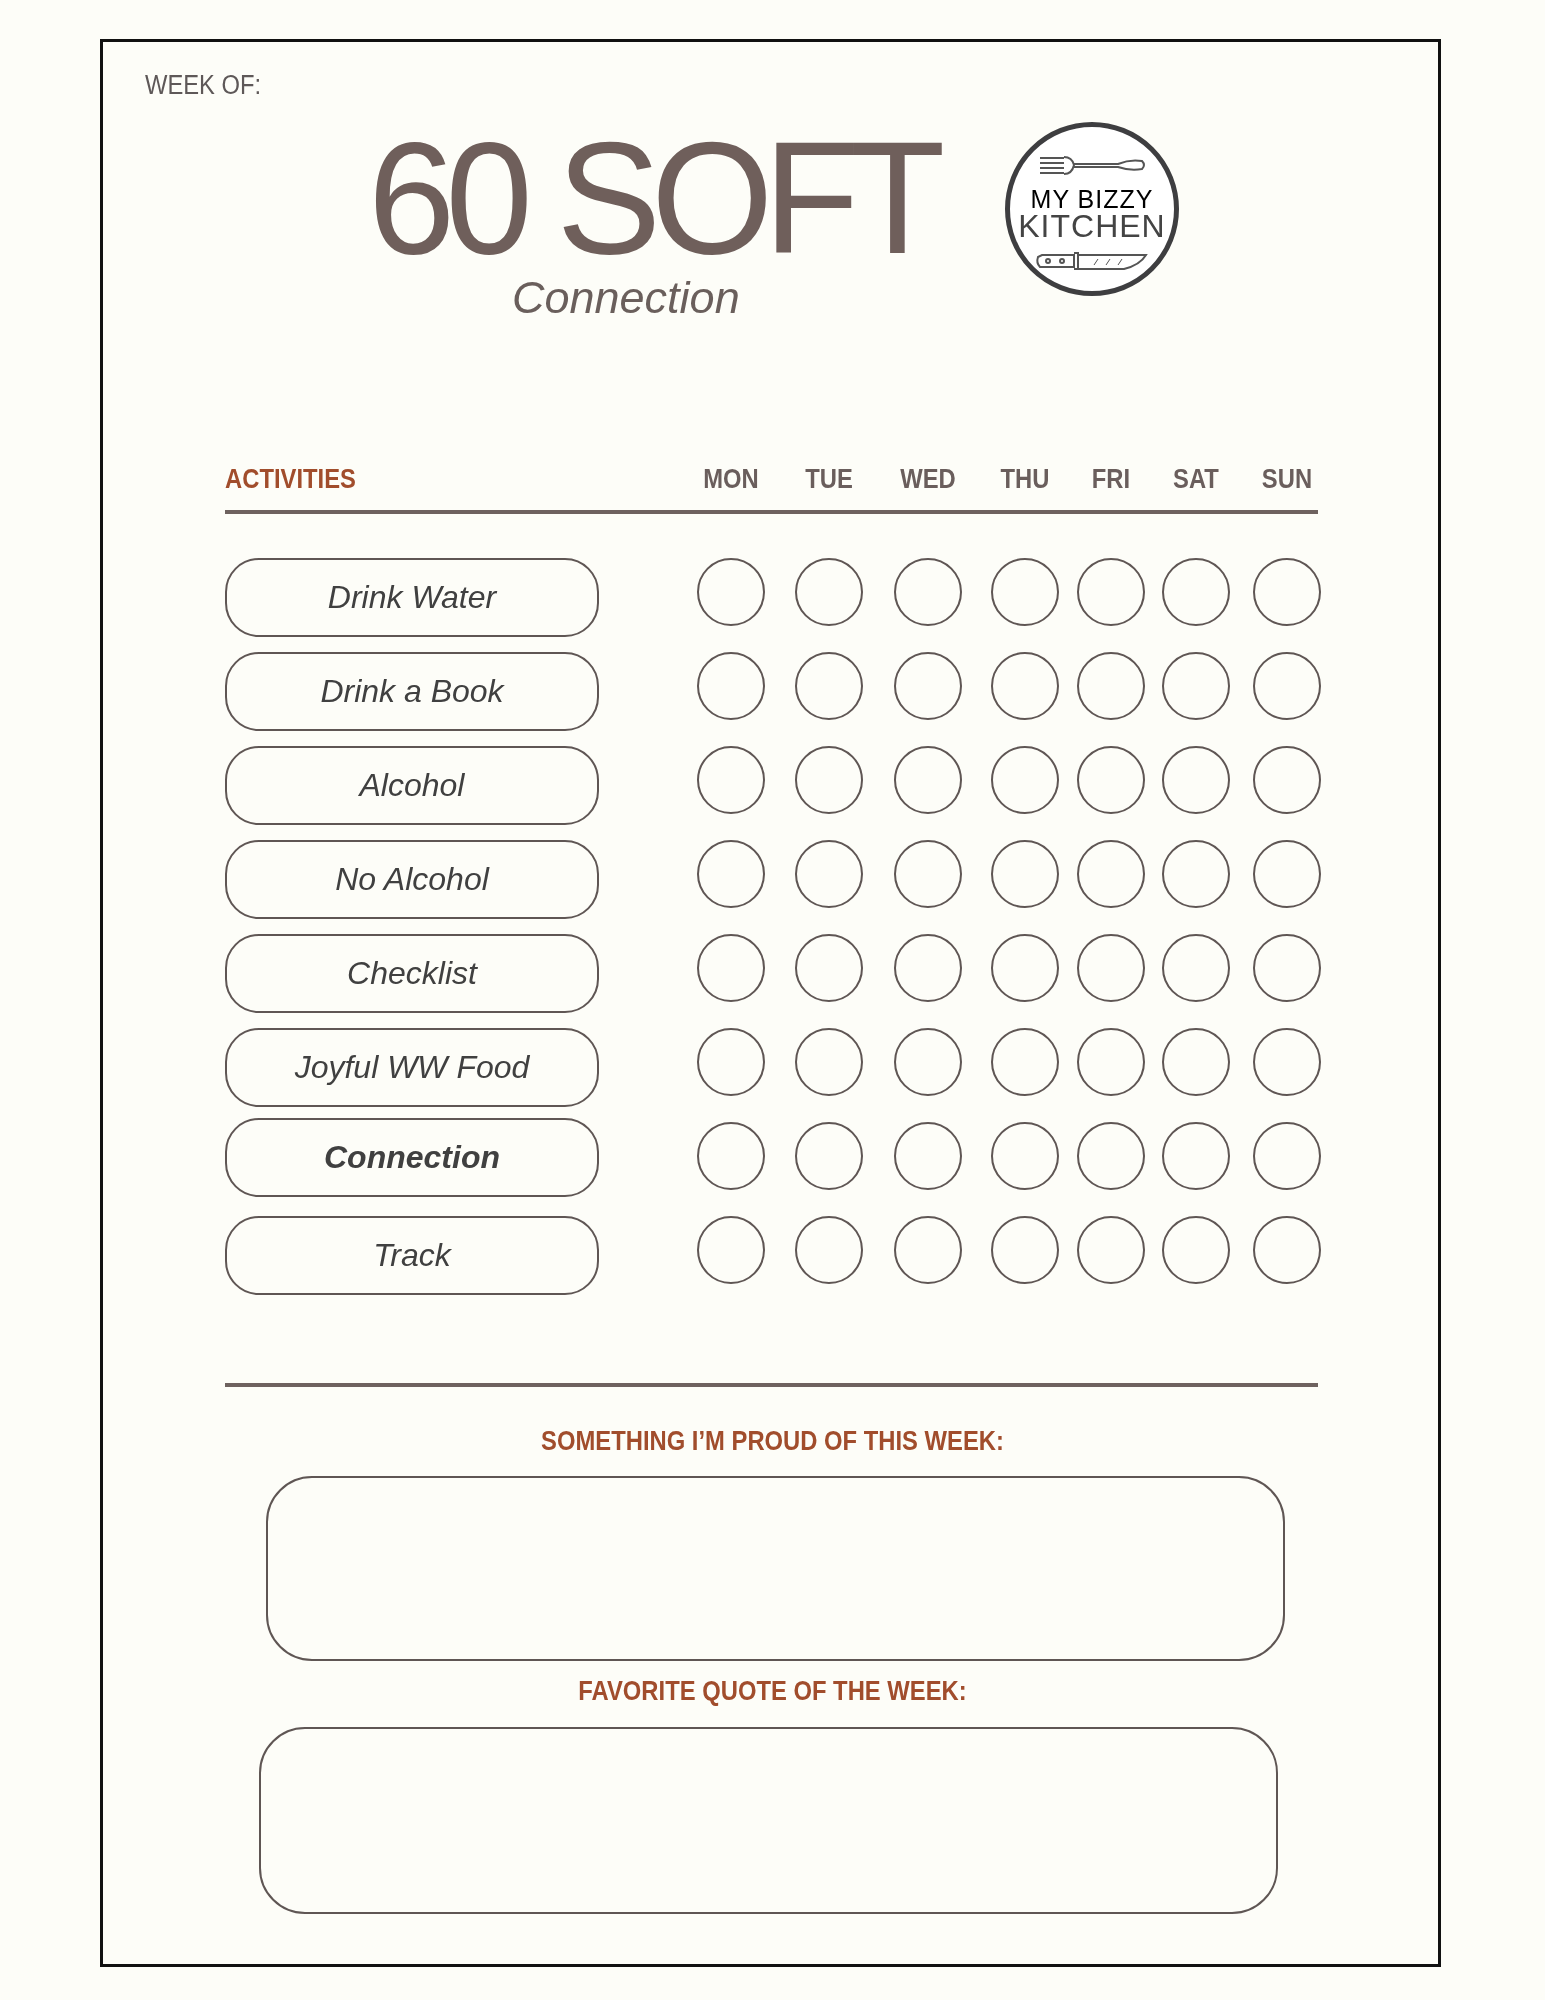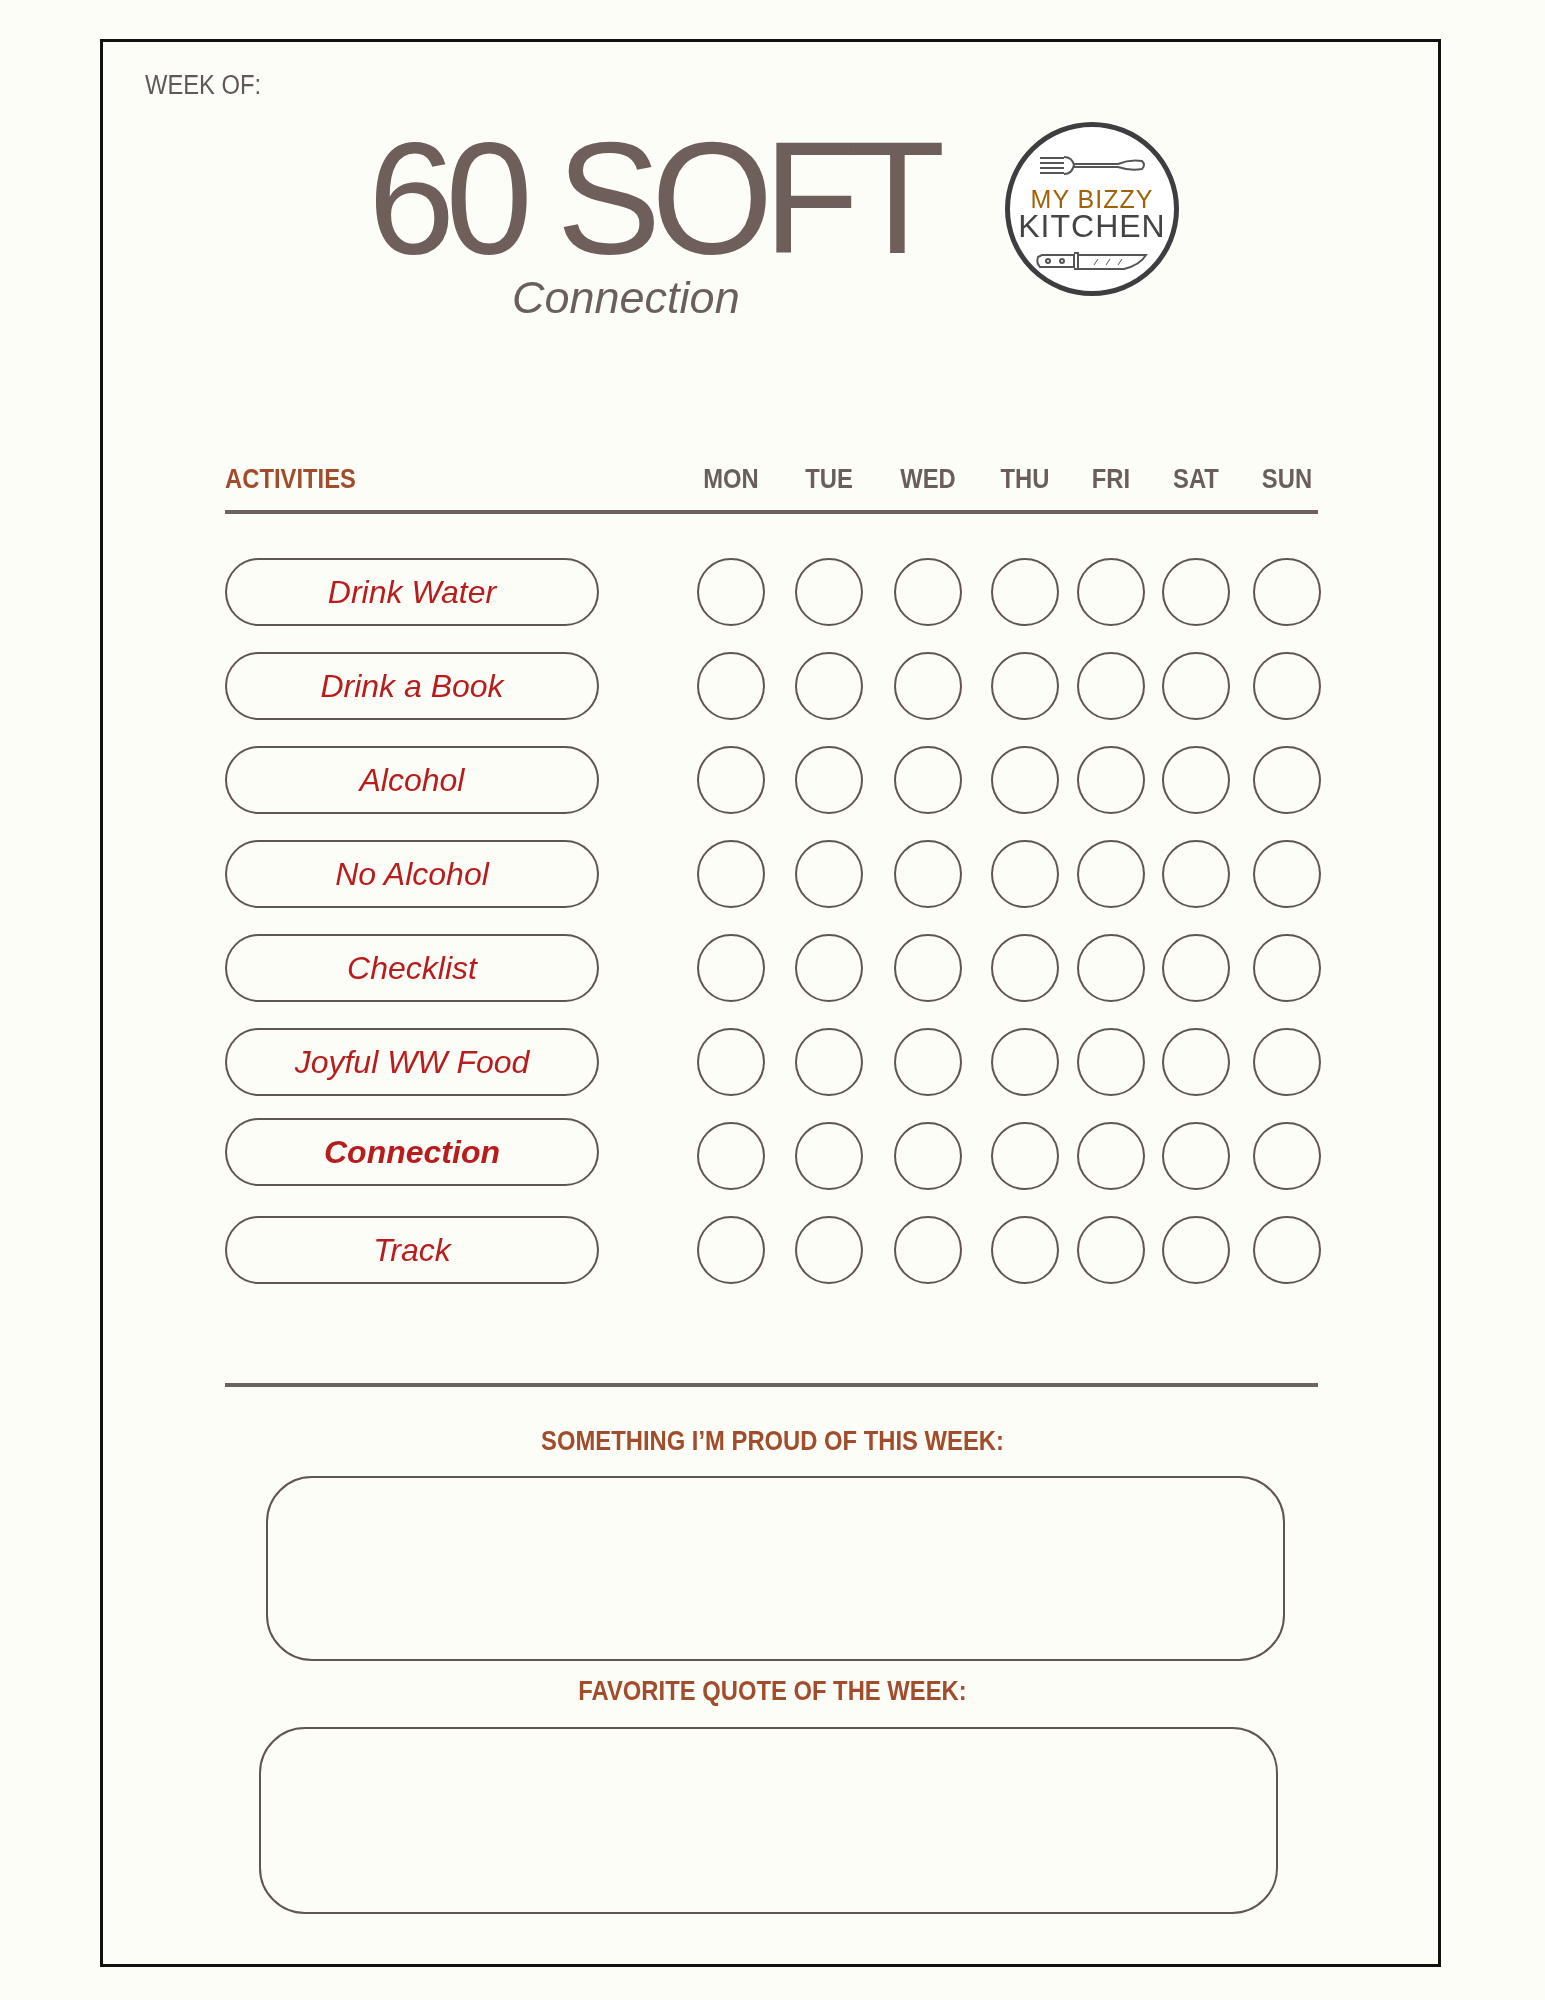--- a/index.html
+++ b/index.html
@@ -2,28 +2,28 @@
 <html><head>
 <meta charset="utf-8">
 <style>
   html,body{margin:0;padding:0;}
   body{width:1545px;height:2000px;background:#fdfdf8;position:relative;overflow:hidden;font-family:"Liberation Sans",sans-serif;color:#5e5757;}
   .frame{position:absolute;left:100px;top:39px;width:1341px;height:1928px;border:3px solid #111;box-sizing:border-box;}
   .week-of{position:absolute;left:145px;top:70px;font-size:27px;color:#5e5858;letter-spacing:0px;transform:scaleX(0.88);transform-origin:left;}
   .title{position:absolute;left:368px;top:118px;font-size:160px;line-height:160px;color:#6f5f5b;letter-spacing:-10px;font-weight:400;transform:scaleX(0.98);transform-origin:left;}
   .subtitle{position:absolute;left:512px;top:272px;font-size:45px;font-style:italic;color:#6a5f5c;}
   .logo{position:absolute;left:1005px;top:122px;width:174px;height:174px;border:5px solid #3e3e40;border-radius:50%;box-sizing:border-box;background:#fff;}
-  .logo .t1{position:absolute;top:58px;left:0;width:100%;text-align:center;font-size:25px;color:#a16207;letter-spacing:1px;}
+  .logo .t1{position:absolute;top:58px;left:0;width:100%;text-align:center;font-size:25px;color:#000000;letter-spacing:1px;}
   .logo .t2{position:absolute;top:81px;left:0;width:100%;text-align:center;font-size:32px;color:#444;letter-spacing:1px;}
   .logo svg{position:absolute;}
   .hdr{position:absolute;top:463px;font-size:28px;font-weight:700;transform:scaleX(0.85);transform-origin:center;}
   .hdr.act{left:225px;color:#a14d2c;transform-origin:left;}
   .hdr.day{color:#6a5e5c;width:80px;text-align:center;}
   .rule{position:absolute;left:225px;width:1093px;height:4px;background:#6e625f;}
-  .pill{position:absolute;left:225px;width:374px;height:68px;border:2px solid #5f5654;border-radius:34px;box-sizing:border-box;display:flex;align-items:center;justify-content:center;font-style:italic;font-size:32px;color:#b91c1c;background:transparent;}
+  .pill{position:absolute;left:225px;width:374px;height:79px;border:2px solid #5f5654;border-radius:34px;box-sizing:border-box;display:flex;align-items:center;justify-content:center;font-style:italic;font-size:32px;color:#404040;background:transparent;}
   .circ{position:absolute;width:68px;height:68px;border:2px solid #5f5654;border-radius:50%;box-sizing:border-box;}
   .sec-label{position:absolute;left:0;width:1545px;text-align:center;font-size:28px;font-weight:700;color:#a14d2c;transform:scaleX(0.85);}
   .box{position:absolute;border:2px solid #5f5654;border-radius:46px;box-sizing:border-box;background:transparent;}
 </style>
 </head>
 <body>
 
 <div class="frame"></div>
 
 <div class="week-of">WEEK OF:</div>

